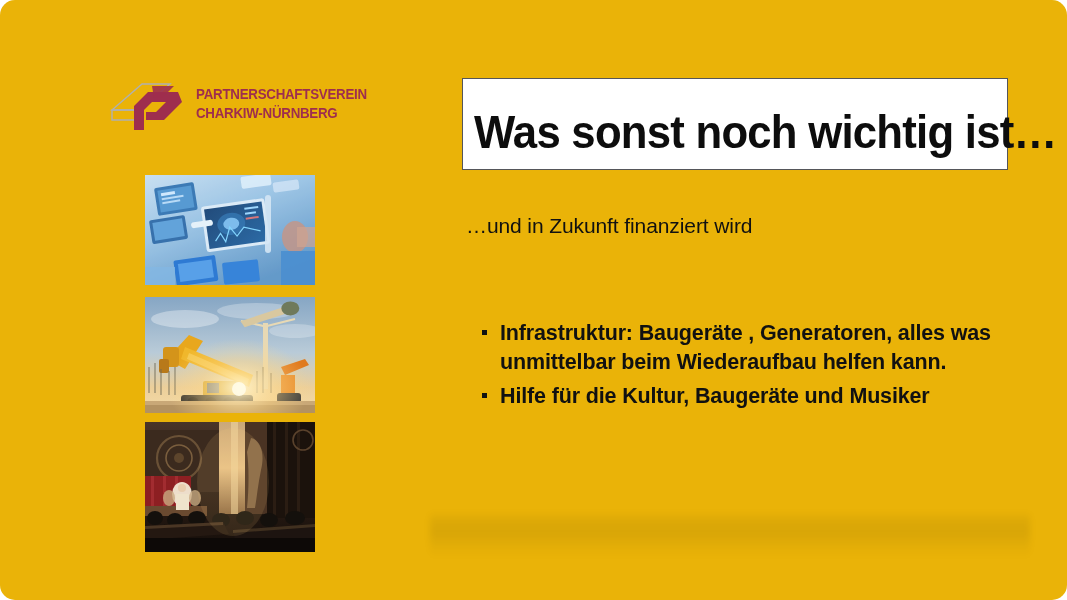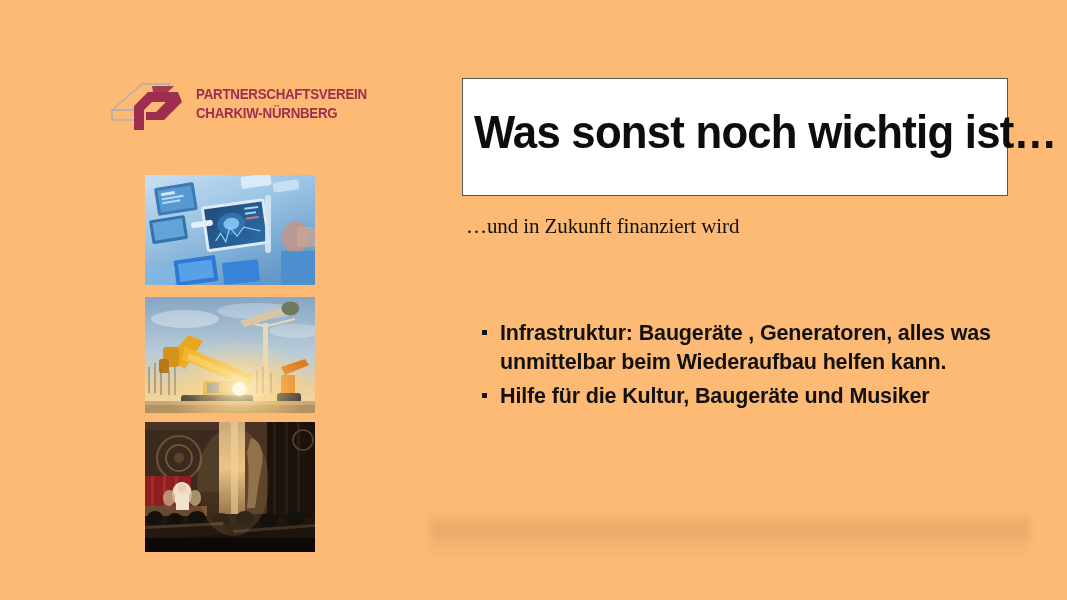--- a/index.html
+++ b/index.html
@@ -7,22 +7,23 @@
     padding: 0;
     background: #ffffff;
   }
   body {
     font-family: "Liberation Sans", sans-serif;
   }
   #slide {
     position: relative;
     width: 1067px;
     height: 600px;
-    background: #fdba74;
+    background: #eab308;
     overflow: hidden;
+    border-radius: 15px;
   }
 
   
   #logo-block {
     position: absolute;
     left: 108px;
     top: 78px;
     width: 270px;
     height: 62px;
   }
@@ -73,21 +74,21 @@
     height: 130px;
   }
   .photo svg { display: block; width: 100%; height: 100%; }
 
   
   #title-box {
     position: absolute;
     left: 462px;
     top: 78px;
     width: 546px;
-    height: 118px;
+    height: 92px;
     border: 1.3px solid #55565a;
     box-sizing: border-box;
     background: #ffffff;
   }
   #title-text {
     position: absolute;
     left: 11px;
     top: 26px;
     color: #0d0d0d;
     font-family: "Liberation Sans Narrow", "Liberation Sans", sans-serif;
@@ -99,21 +100,21 @@
     transform-origin: left top;
     white-space: nowrap;
   }
 
   
   #subtitle {
     position: absolute;
     left: 466px;
     top: 212px;
     color: #111111;
-    font-family: Liberation Serif, serif;
+    font-family: Liberation Sans, sans-serif;
     font-weight: normal;
     font-size: 21px;
     letter-spacing: -0.1px;
     line-height: 28px;
     white-space: nowrap;
   }
 
   
   #bullets {
     position: absolute;

